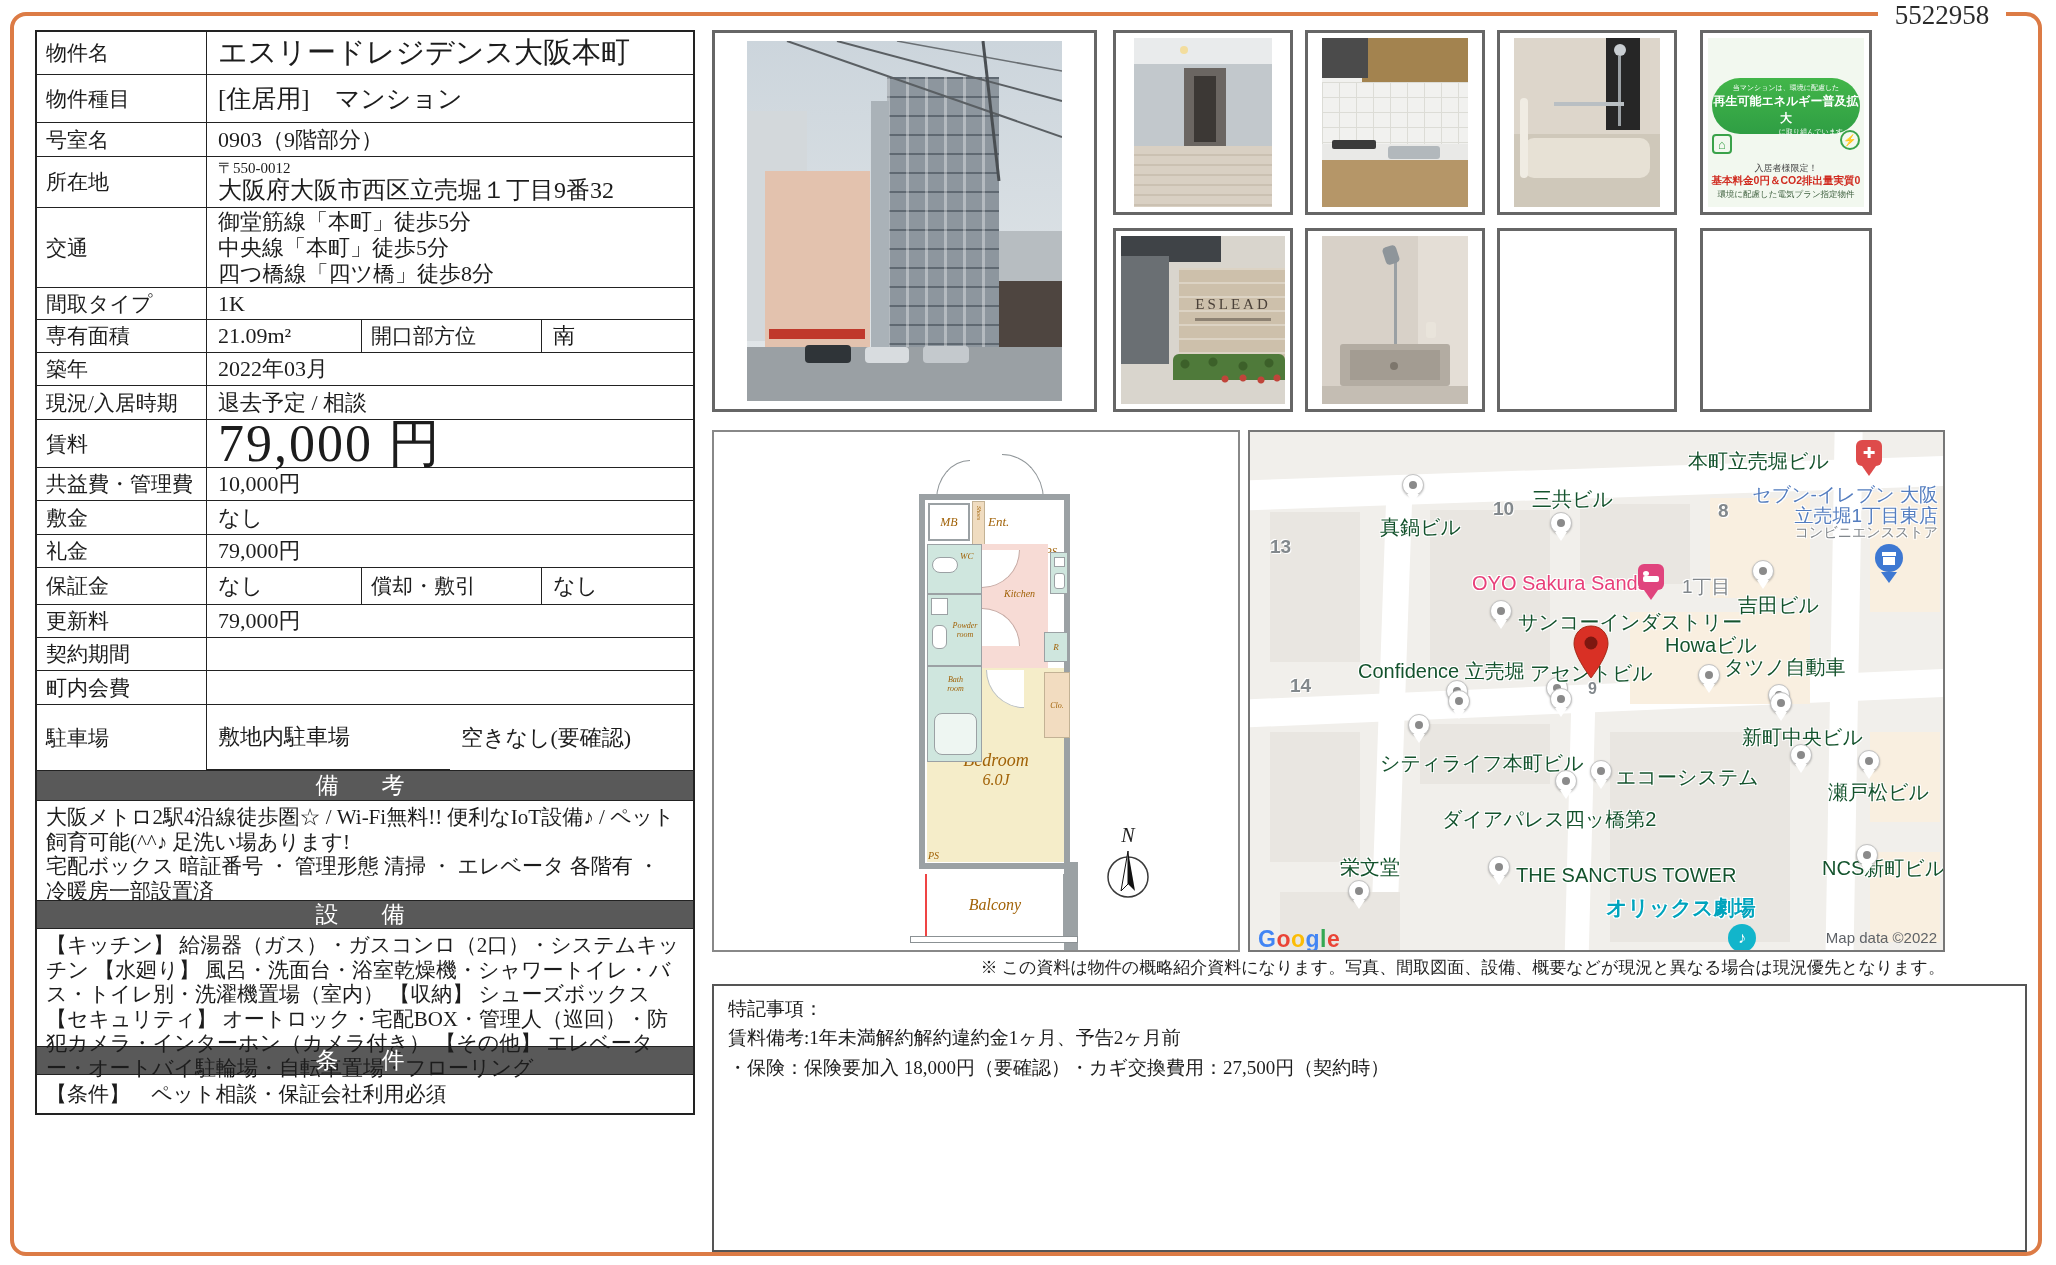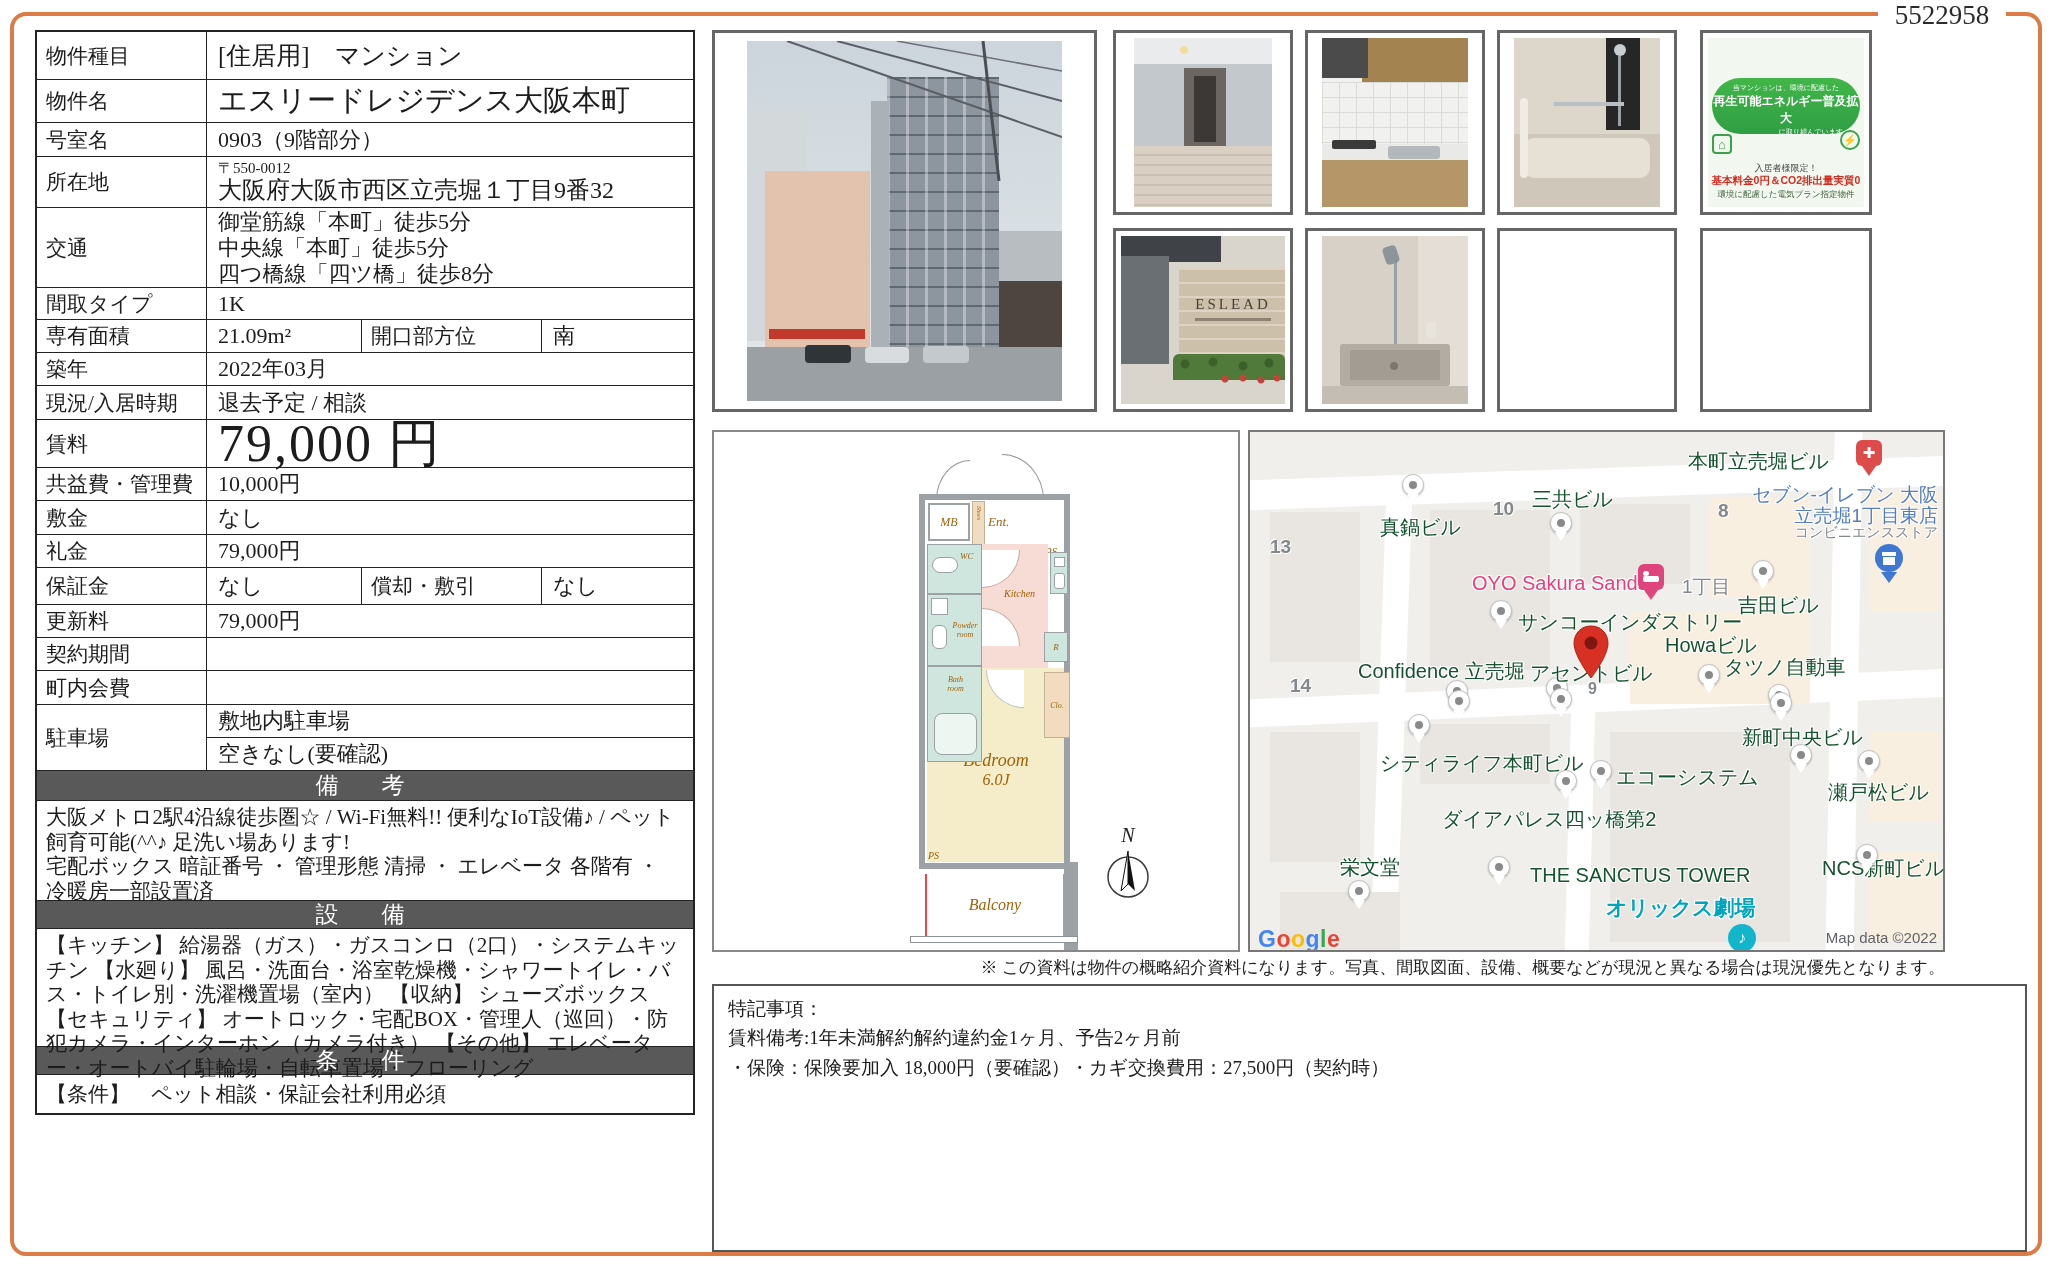--- a/index.html
+++ b/index.html
@@ -20,21 +20,21 @@
   .trow:last-child { border-bottom:none; }
   .tl { width:170px; flex:none; border-right:1.5px solid #222; padding:2px 9px;
         display:flex; align-items:center; font-size:21px; }
   .tv { flex:1; padding:2px 11px; display:flex; align-items:center; font-size:22px; }
   .tv1 { width:155px; flex:none; border-right:1.5px solid #222; }
   .tl2 { width:180px; flex:none; border-right:1.5px solid #222; padding:2px 9px;
          display:flex; align-items:center; font-size:21px; }
   .sechdr { background:#595959; color:#fff; display:flex; align-items:center; justify-content:center;
             font-size:23px; letter-spacing:10px; border-bottom:1.5px solid #222; }
   .freecell { padding:4px 9px; font-size:21px; line-height:24.5px; border-bottom:1.5px solid #222; }
-  .park-col { flex:1; display:flex; flex-direction:column; }
+  .park-col { flex:1; display:flex; }
   .park-sub { flex:1; display:flex; align-items:center; padding:0 11px; font-size:22px; }
 
   
   .pframe { position:absolute; border:3px solid #666; background:#fff; }
   .photo-inner { position:absolute; overflow:hidden; }
 
   
   .planbox { position:absolute; left:712px; top:430px; width:528px; height:522px; border:2px solid #888; background:#fff; }
   .plan-label { position:absolute; font-style:italic; color:#a16207; font-family:"Liberation Serif",serif; }
   .teal { background:#cfe6de; border:1px solid #9ba1a4; }
@@ -63,27 +63,27 @@
 </style>
 </head>
 <body>
 
 <div class="page">
   <div class="frame"></div>
   <div class="docnum-patch"></div>
   <div class="docnum">5522958</div>
 
   <div class="ptable">
+    <div class="trow" style="height:43px">
+      <div class="tl">物件名</div>
+      <div class="tv" style="font-size:29px">エスリードレジデンス大阪本町</div>
+    </div>
     <div class="trow" style="height:48px">
       <div class="tl">物件種目</div>
       <div class="tv" style="font-size:25px">[住居用]　マンション</div>
-    </div>
-    <div class="trow" style="height:43px">
-      <div class="tl">物件名</div>
-      <div class="tv" style="font-size:29px">エスリードレジデンス大阪本町</div>
     </div>
     <div class="trow" style="height:34px">
       <div class="tl">号室名</div>
       <div class="tv">0903（9階部分）</div>
     </div>
     <div class="trow" style="height:51px">
       <div class="tl">所在地</div>
       <div class="tv" style="flex-direction:column;align-items:flex-start;justify-content:center;">
         <div style="font-size:15px;line-height:17px">〒550-0012</div>
         <div style="font-size:24px;line-height:27px">大阪府大阪市西区立売堀１丁目9番32</div>
@@ -434,21 +434,21 @@
     <div class="mlabel" style="left:108px;top:226px">Confidence 立売堀</div>
     <div class="mlabel" style="left:280px;top:228px;z-index:3">アセントビル</div>
     <div class="mnum" style="left:338px;top:248px;font-size:16px;z-index:5">9</div>
     <div class="mnum" style="left:40px;top:243px">14</div>
     <div class="mlabel" style="left:492px;top:292px">新町中央ビル</div>
     <div class="mlabel" style="left:130px;top:318px">シティライフ本町ビル</div>
     <div class="mlabel" style="left:366px;top:332px">エコーシステム</div>
     <div class="mlabel" style="left:192px;top:374px">ダイアパレス四ッ橋第2</div>
     <div class="mlabel" style="left:578px;top:347px">瀬戸松ビル</div>
     <div class="mlabel" style="left:90px;top:422px">栄文堂</div>
-    <div class="mlabel" style="left:280px;top:432px">THE SANCTUS TOWER</div>
+    <div class="mlabel" style="left:266px;top:432px">THE SANCTUS TOWER</div>
     <div class="mlabel" style="left:356px;top:462px;font-size:21px;font-weight:bold;color:#00a4bd">オリックス劇場</div>
     <div class="mlabel" style="left:572px;top:423px">NCS新町ビル</div>
 
     <div class="abs" style="left:8px;top:494px;font-size:23px;font-weight:bold;letter-spacing:.5px;font-family:'Liberation Sans',sans-serif"><span style="color:#4285F4">G</span><span style="color:#EA4335">o</span><span style="color:#FBBC05">o</span><span style="color:#4285F4">g</span><span style="color:#34A853">l</span><span style="color:#EA4335">e</span></div>
     <div class="abs" style="right:6px;bottom:4px;font-size:15px;color:#5f6368">Map data ©2022</div>
   </div>
 
   <div class="caption">※ この資料は物件の概略紹介資料になります。写真、間取図面、設備、概要などが現況と異なる場合は現況優先となります。</div>
   <div class="notesbox">
     <div>特記事項：</div>

